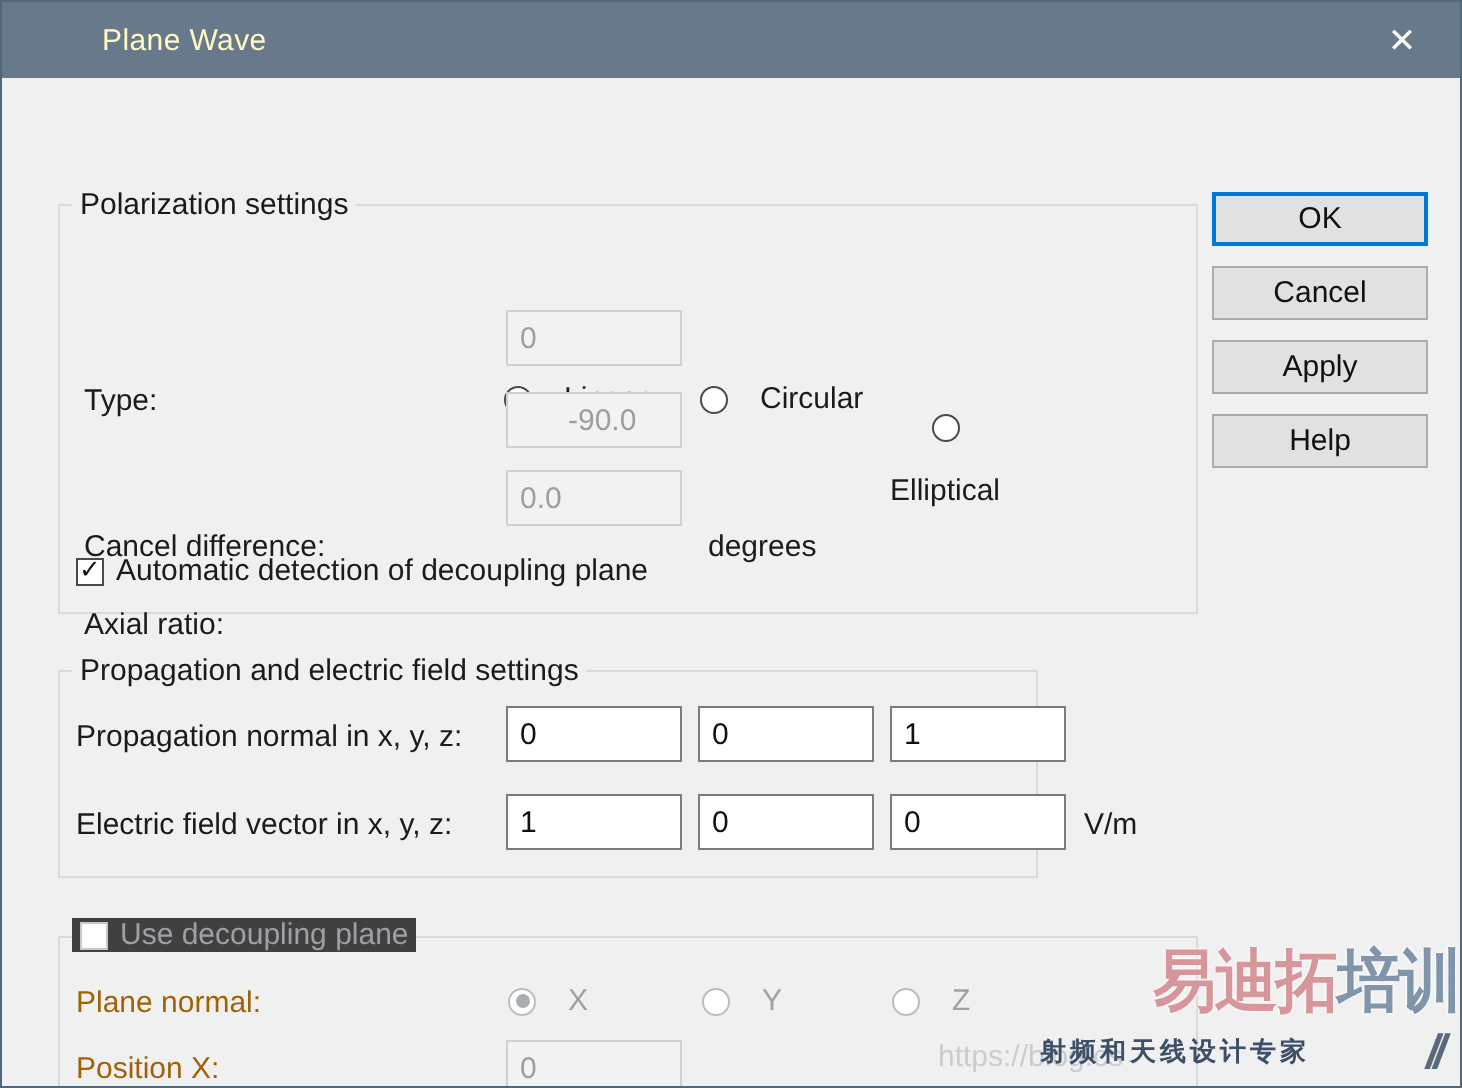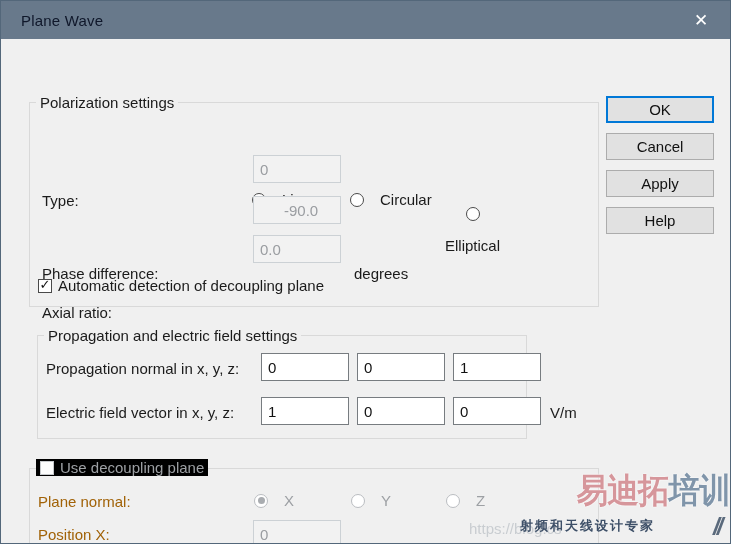--- a/index.html
+++ b/index.html
@@ -6,34 +6,34 @@
   html,body { background:#9aa5af; font-family:"Liberation Sans","DejaVu Sans",sans-serif; }
   .window{
     position:relative; width:731px; height:544px; background:#f0f0f0;
     border:1px solid #53677a; overflow:hidden;
     font-family:"Liberation Sans","DejaVu Sans",sans-serif;
   }
   .titlebar{
     position:absolute; left:0; top:0; width:100%; height:38px; background:#68798b;
     display:flex; align-items:center;
   }
-  .titlebar .title{ color:#0f172a; font-size:15px; padding-left:20px; letter-spacing:.2px; }
+  .titlebar .title{ color:#fef9c3; font-size:15px; padding-left:20px; letter-spacing:.2px;margin-left:30px; }
   .titlebar .close{
     position:absolute; right:8px; top:0; width:42px; height:38px; color:#ffffff;
     font-size:17px; font-weight:300; display:flex; align-items:center; justify-content:center;
     cursor:default;
   }
   .body{ position:absolute; left:0; top:38px; width:731px; height:506px; background:#f0f0f0; }
 
   .group{ position:absolute; border:1px solid #d9d9d9; }
   .group .legend{
     position:absolute; top:-9px; left:6px; background:#f0f0f0; padding:0 4px;
     font-size:15px; color:#1b1b1b; white-space:nowrap;
   }
-  .group.disabled .legend-row{ position:absolute; top:-10px; left:6px; background:#000000;
+  .group.disabled .legend-row{ position:absolute; top:-10px; left:6px; background:#404040;
     padding:0 4px; display:flex; align-items:center; gap:6px; }
   .group.disabled .legend-text{ font-size:15px; color:#9da0a4; white-space:nowrap; }
 
   .lbl{ position:absolute; font-size:15px; color:#1b1b1b; white-space:nowrap; }
   .lbl.dis{ color:#a16207; }
 
   .textbox{
     position:absolute; width:88px; height:28px; border:1px solid #777c80; background:#ffffff;
     font-family:"Liberation Sans","DejaVu Sans",sans-serif; font-size:15px; color:#111;
     padding:0 0 0 6px; outline:none;
@@ -115,36 +115,36 @@
         <span class="radio"></span>
         <span class="rlabel">Circular</span>
       </div>
       <div class="radio-item" style="left:415px; top:104px;flex-direction:column;">
         <span class="radio"></span>
         <span class="rlabel">Elliptical</span>
       </div>
 
       <input class="textbox dis" style="left: 223px; top: 52px;" readonly="" value="0">
 
-      <span class="lbl" style="left:12px; top:162px;">Phase difference:</span>
+      <span class="lbl" style="left:12px; top:162px;">Cancel difference:</span>
       <input class="textbox dis" style="left: 223px; top: 93px; padding-left: 30px;" readonly="" value="-90.0">
       <span class="lbl" style="left:324px; top:162px;">degrees</span>
 
       <span class="lbl" style="left:12px; top:201px;">Axial ratio:</span>
       <input class="textbox dis" style="left: 223px; top: 132px;" readonly="" value="0.0">
 
       <div class="check-row" style="left:8px; top:174px;">
         <span class="checkbox checked">
           <span class="mark">✓</span>
         </span>
         <span class="clabel">Automatic detection of decoupling plane</span>
       </div>
     </div>
 
-    <div class="group" style="left:36px; top:296px; width:490px; height:104px;">
+    <div class="group" style="left:28px; top:296px; width:490px; height:104px;">
       <span class="legend">Propagation and electric field settings</span>
 
       <span class="lbl" style="left:8px; top:24px;">Propagation normal in x, y, z:</span>
       <input class="textbox" style="left: 223px; top: 17px;" value="0">
       <input class="textbox" style="left: 319px; top: 17px;" value="0">
       <input class="textbox" style="left: 415px; top: 17px;" value="1">
 
       <span class="lbl" style="left:8px; top:68px;">Electric field vector in x, y, z:</span>
       <input class="textbox" style="left: 223px; top: 61px;" value="1">
       <input class="textbox" style="left: 319px; top: 61px;" value="0">

